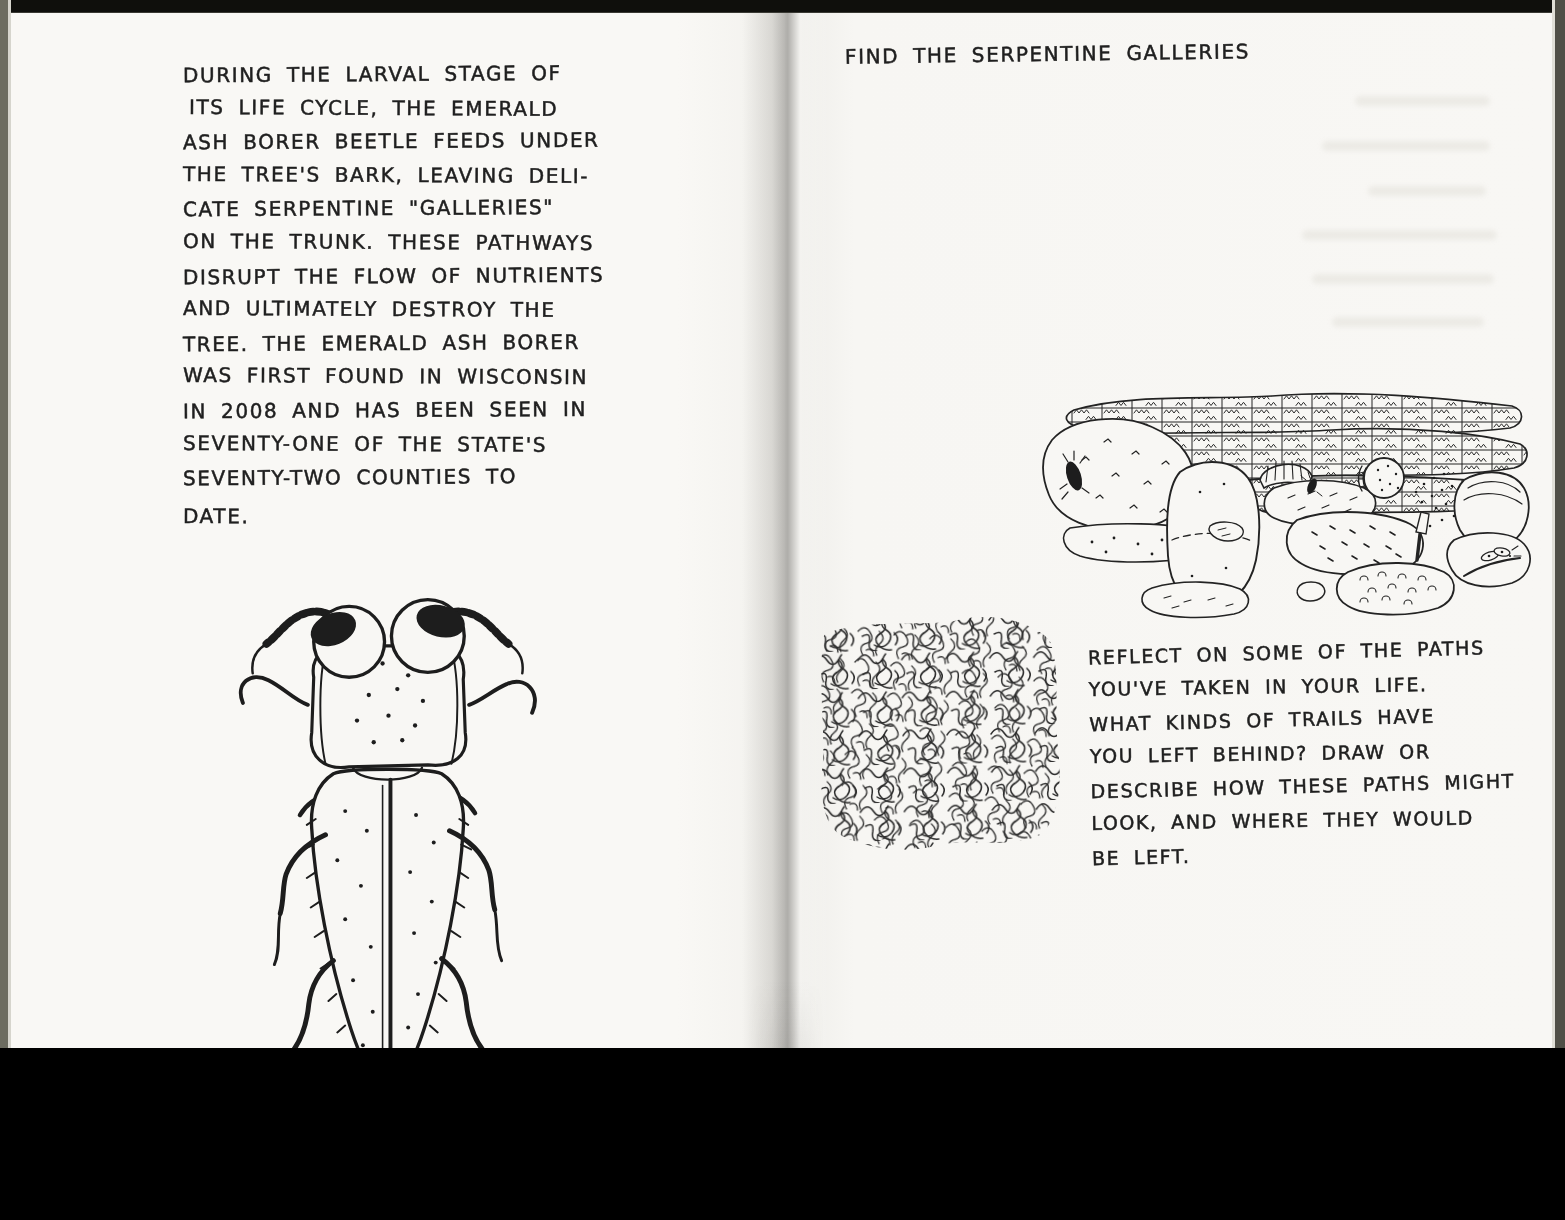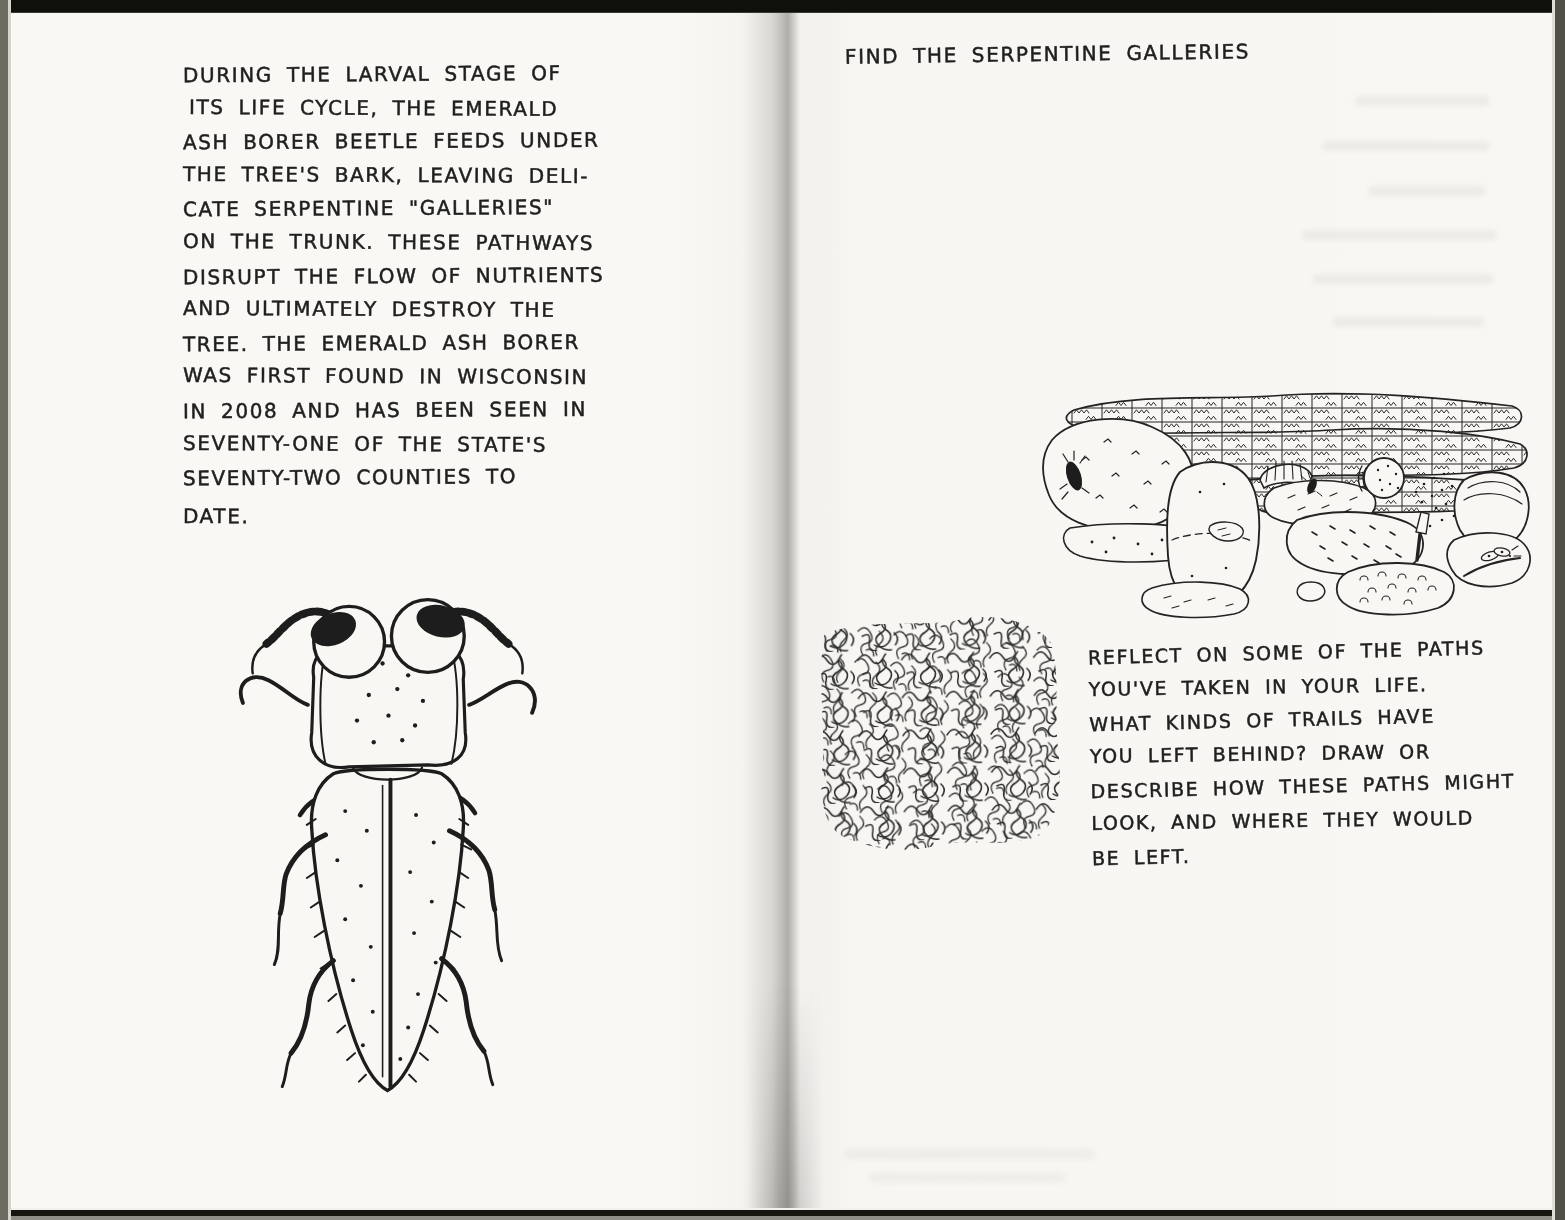--- a/index.html
+++ b/index.html
@@ -1,17 +1,17 @@
 <!DOCTYPE html>
 <html><head>
 <meta charset="utf-8">
 <style>
   html,body{margin:0;padding:0;background:#000;}
   .scan{
-    position:relative;width:1565px;height:1220px;overflow:hidden;
+    position:relative;width:1565px;height:1048px;overflow:hidden;
     background:#d946ef;font-family:"DejaVu Sans","Liberation Sans",sans-serif;
   }
   
   .edge-top{position:absolute;left:0;top:0;width:1565px;height:12px;background:#0f0f0c;border-bottom:1px solid #3a3a34;}
   .edge-bottom{position:absolute;left:0;top:1208px;width:1565px;height:12px;background:linear-gradient(#f1f0ec 0 2px,#16160f 2px 8px,#8f8e84 8px 12px);}
   .edge-left{position:absolute;left:0;top:0;width:11px;height:1220px;background:linear-gradient(90deg,#6c6c60 0 8px,#d6d5cd 8px 11px);}
   .edge-right{position:absolute;left:1552px;top:0;width:13px;height:1220px;background:linear-gradient(90deg,#e0dfd7 0 3px,#504f47 3px 13px);}
   .page{position:absolute;top:12px;height:1196px;background:#f8f7f4;}
   .page-left{left:11px;width:774px;background:linear-gradient(90deg,#f9f8f5 0 86%,#f2f1ed 100%);}
   .page-right{left:785px;width:767px;background:linear-gradient(90deg,#efeeea 0 2%,#f7f6f3 9%,#f8f7f4 100%);}

